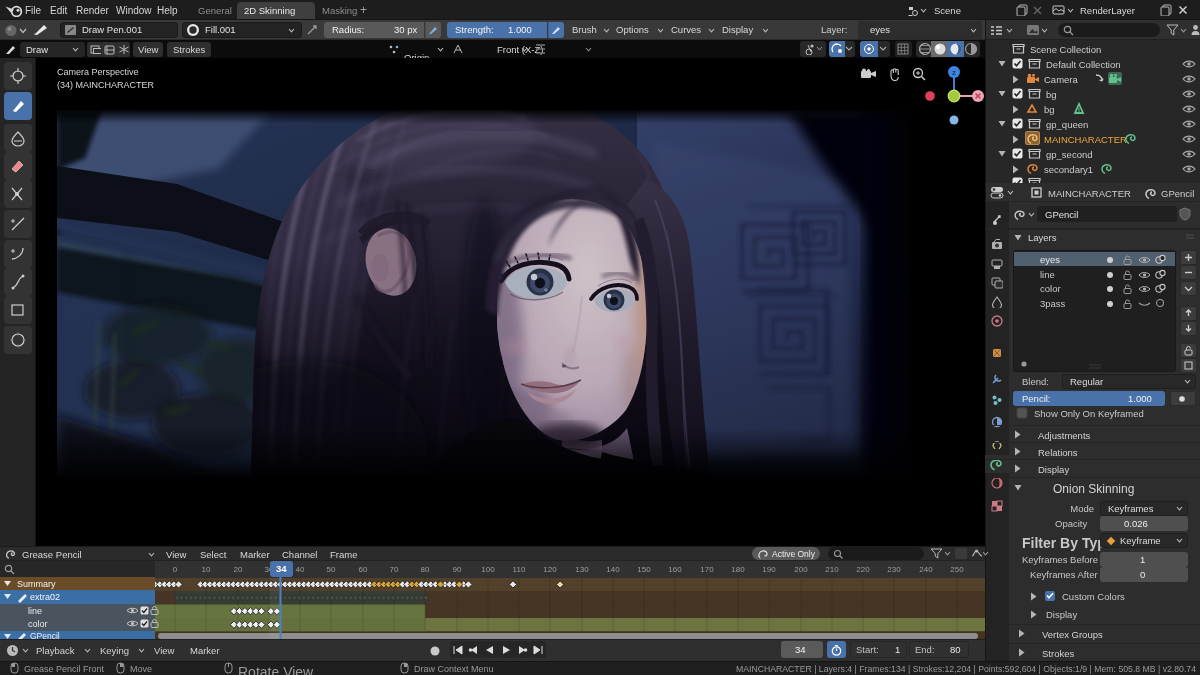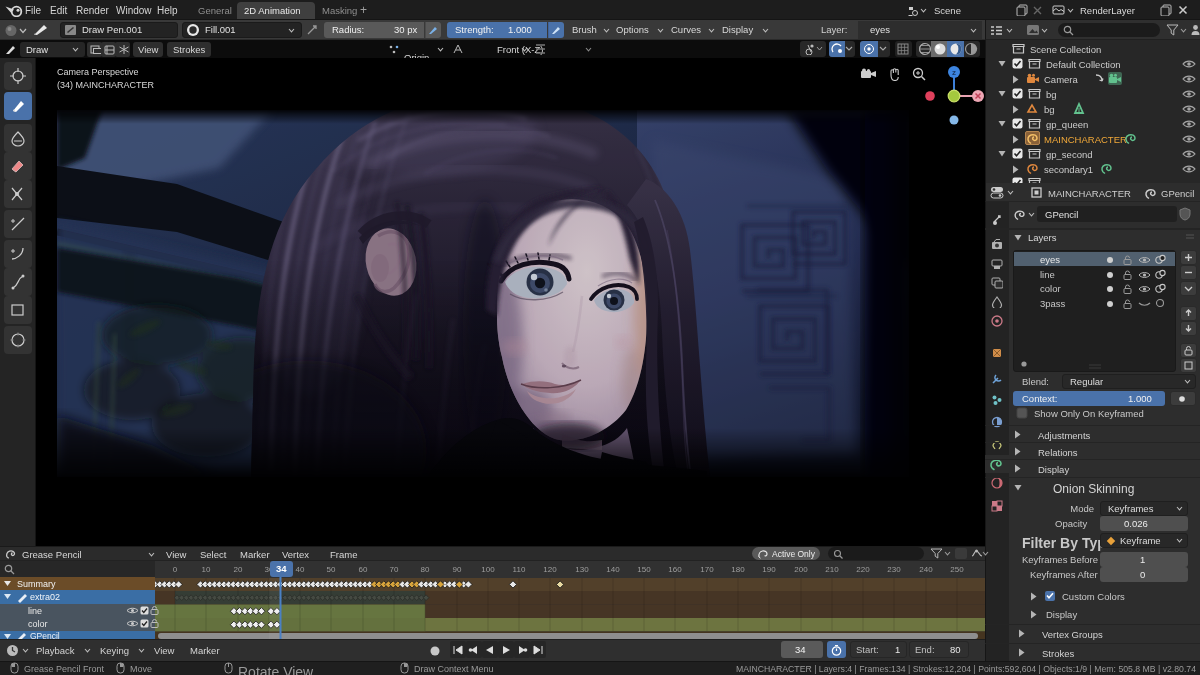--- a/index.html
+++ b/index.html
@@ -15,21 +15,21 @@
     <circle cx="13" cy="7.2" r="1.5" fill="#d8d8d8"></circle>
     <path d="M0.5 3.5 L9 6.5 L6 9.8 Z" fill="#d8d8d8"></path>
   </svg>
 <div class="abs txt" style="left:25px;top:5px;font-size:10px;color:#d5d5d5;font-weight:400;">File</div>
 <div class="abs txt" style="left:50px;top:5px;font-size:10px;color:#d5d5d5;font-weight:400;">Edit</div>
 <div class="abs txt" style="left:76px;top:5px;font-size:10px;color:#d5d5d5;font-weight:400;">Render</div>
 <div class="abs txt" style="left:116px;top:5px;font-size:10px;color:#d5d5d5;font-weight:400;">Window</div>
 <div class="abs txt" style="left:157px;top:5px;font-size:10px;color:#d5d5d5;font-weight:400;">Help</div>
 <div class="abs txt" style="left:198px;top:5px;font-size:9.5px;color:#8f8f8f;font-weight:400;">General</div>
 <div class="abs" style="left:237px;top:2px;width:78px;height:17px;background:#3f3f3f;border-radius:4px 4px 0 0"></div>
-<div class="abs txt" style="left:244px;top:5px;font-size:9.5px;color:#e8e8e8;font-weight:400;">2D Animation</div>
+<div class="abs txt" style="left:244px;top:5px;font-size:9.5px;color:#e8e8e8;font-weight:400;">2D Skinning</div>
 <div class="abs txt" style="left:322px;top:5px;font-size:9.5px;color:#8f8f8f;font-weight:400;">Masking</div>
 <div class="abs txt" style="left:360px;top:3px;font-size:12px;color:#9f9f9f;font-weight:400;">+</div>
 <svg class="abs" style="left:906px;top:5px;" width="14" height="11" viewBox="0 0 14 11">
     <path d="M3 2 l4 0 0 3 -4 0 z" fill="#ccc"></path>
     <circle cx="9" cy="8" r="2.5" fill="none" stroke="#ccc"></circle>
     <path d="M2 10 a3 3 0 0 0 5 0 z" fill="#ccc"></path>
   </svg>
 <svg class="abs" style="left:920px;top:8px;" width="7" height="5" viewBox="0 0 7 5">
     <path d="M1 1 L3.5 3.8 L6 1" stroke="#bbb" stroke-width="1.1" fill="none"></path>
   </svg>
@@ -886,21 +886,21 @@
 <svg class="abs" style="left:1183px;top:360px;" width="11" height="11" viewBox="0 0 11 11">
     <rect x="2" y="2" width="7" height="7" fill="none" stroke="#ccc"></rect>
   </svg>
 <div class="abs txt" style="left:1022px;top:376px;font-size:9.5px;color:#c8c8c8;font-weight:400;">Blend:</div>
 <div class="abs" style="left:1062px;top:374px;width:134px;height:15px;background:#282828;border-radius:3px;border:1px solid #1f1f1f"></div>
 <div class="abs txt" style="left:1070px;top:376px;font-size:9.5px;color:#dcdcdc;font-weight:400;">Regular</div>
 <svg class="abs" style="left:1184px;top:379px;" width="7" height="5" viewBox="0 0 7 5">
     <path d="M1 1 L3.5 3.8 L6 1" stroke="#bbb" stroke-width="1.1" fill="none"></path>
   </svg>
 <div class="abs" style="left:1013px;top:391px;width:152px;height:15px;background:#4a72aa;border-radius:3px"></div>
-<div class="abs txt" style="left:1022px;top:393px;font-size:9.5px;color:#f0f0f0;font-weight:400;">Context:</div>
+<div class="abs txt" style="left:1022px;top:393px;font-size:9.5px;color:#f0f0f0;font-weight:400;">Pencil:</div>
 <div class="abs txt" style="left:1128px;top:393px;font-size:9.5px;color:#f0f0f0;font-weight:400;">1.000</div>
 <div class="abs" style="left:1170px;top:391px;width:26px;height:15px;background:#3c3c3c;border-radius:3px;border:1px solid #2a2a2a"></div>
 <svg class="abs" style="left:1178px;top:395px;" width="8" height="8" viewBox="0 0 8 8">
     <circle cx="4" cy="4" r="2.8" fill="#ddd"></circle>
   </svg>
 <svg class="abs" style="left:1016px;top:407px;" width="12" height="12" viewBox="0 0 12 12">
     <rect x="1" y="1" width="10" height="10" rx="2" fill="#545454" stroke="#454545"></rect>
   </svg>
 <div class="abs txt" style="left:1034px;top:408px;font-size:9.5px;color:#c8c8c8;font-weight:400;">Show Only On Keyframed</div>
 <div class="abs" style="left:985px;top:425px;width:215px;height:1px;background:#242424"></div>
@@ -974,21 +974,21 @@
     <path d="M2 9 C1 6.5 2 4 4.5 3.2 C7 2.4 9.5 3.5 9.5 5.5 C9.5 7 8 8 7 7.2 C6 6.5 6.3 5 7.5 5" fill="none" stroke="#ccc" stroke-width="1.3"></path>
     <path d="M2 9 l1.8 1.3" stroke="#ccc" stroke-width="1.3"></path>
   </svg>
 <div class="abs txt" style="left:22px;top:549px;font-size:9.5px;color:#d8d8d8;font-weight:400;">Grease Pencil</div>
 <svg class="abs" style="left:148px;top:552px;" width="7" height="5" viewBox="0 0 7 5">
     <path d="M1 1 L3.5 3.8 L6 1" stroke="#bbb" stroke-width="1.1" fill="none"></path>
   </svg>
 <div class="abs txt" style="left:166px;top:549px;font-size:9.5px;color:#d8d8d8;font-weight:400;">View</div>
 <div class="abs txt" style="left:200px;top:549px;font-size:9.5px;color:#d8d8d8;font-weight:400;">Select</div>
 <div class="abs txt" style="left:240px;top:549px;font-size:9.5px;color:#d8d8d8;font-weight:400;">Marker</div>
-<div class="abs txt" style="left:282px;top:549px;font-size:9.5px;color:#d8d8d8;font-weight:400;">Vertex</div>
+<div class="abs txt" style="left:282px;top:549px;font-size:9.5px;color:#d8d8d8;font-weight:400;">Channel</div>
 <div class="abs txt" style="left:330px;top:549px;font-size:9.5px;color:#d8d8d8;font-weight:400;">Frame</div>
 <div class="abs" style="left:752px;top:547px;width:68px;height:13px;background:#5a5a5a;border-radius:7px"></div>
 <svg class="abs" style="left:757px;top:549px;" width="12" height="10" viewBox="0 0 12 10">
     <path d="M2 8 C1.5 5 3 2.5 5.5 2 C8 1.6 10 3 10 5 C10 6.6 8.5 7.4 7.5 6.6" fill="none" stroke="#e8e8e8" stroke-width="1.2"></path>
     <path d="M2 8 l1.5 1.2" stroke="#e8e8e8"></path>
   </svg>
 <div class="abs txt" style="left:772px;top:549px;font-size:8.5px;color:#eeeeee;font-weight:400;">Active Only</div>
 <div class="abs" style="left:828px;top:547px;width:96px;height:13px;background:#1b1b1b;border-radius:7px"></div>
 <svg class="abs" style="left:833px;top:549px;" width="11" height="10" viewBox="0 0 11 10">
     <circle cx="4.5" cy="4.5" r="3" fill="none" stroke="#999" stroke-width="1.1"></circle>

